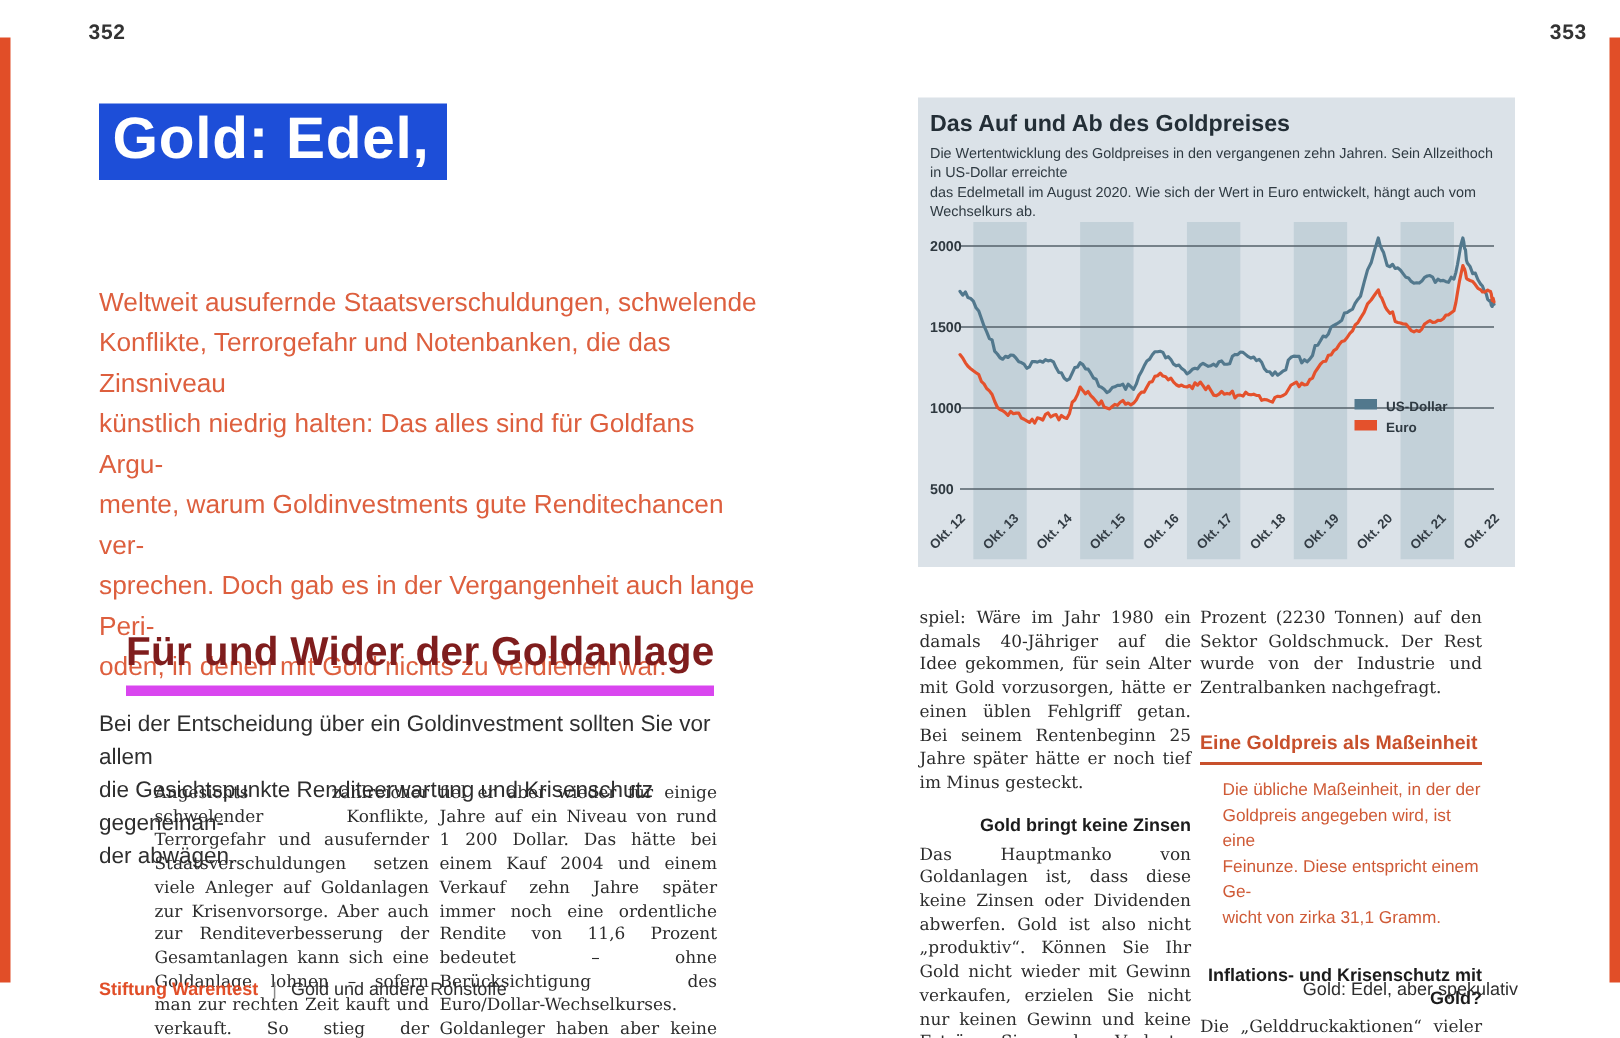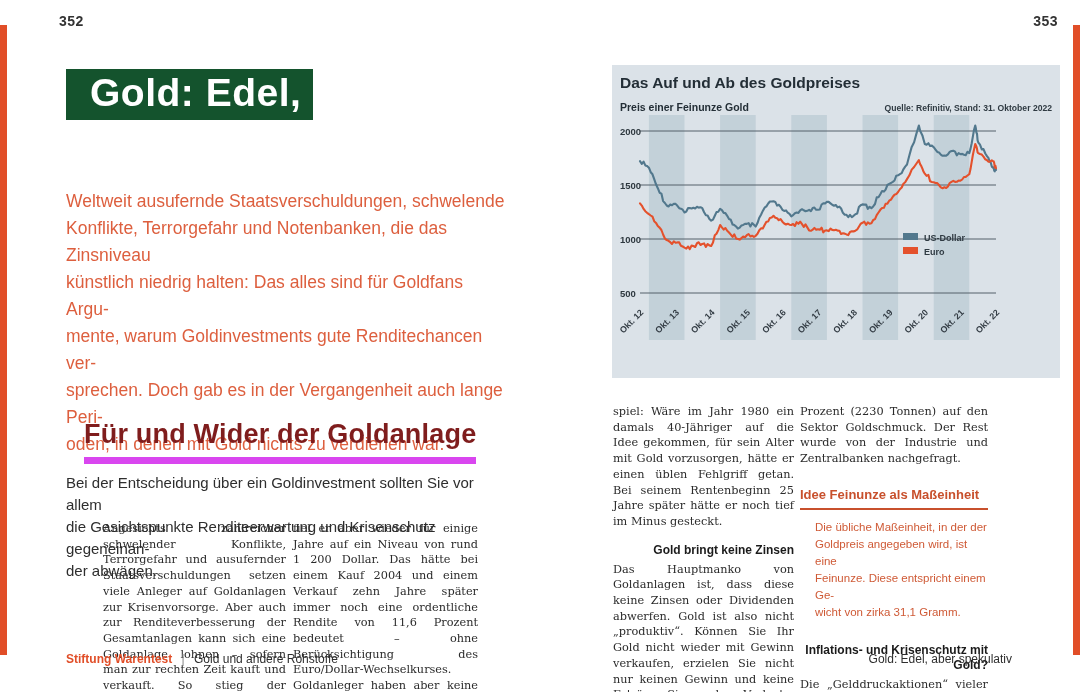--- a/index.html
+++ b/index.html
@@ -11,22 +11,22 @@
   .edge-bar { position:absolute; top:25px; width:7px; height:630px; background:#e14e28; }
   #edge-left { left:0; }
   #edge-right { right:0; }
   .pagenum { position:absolute; top:13px; font-size:14px; font-weight:bold; color:#333; letter-spacing:.5px;text-align:center; }
   #pagenum-left { left:59px; }
   #pagenum-right { right:22px; }
 
   
   .title-wrap { position:absolute; left:66px; top:69px; }
   .title-block {
-    display:table; background:#14532d; color:#fff; font-weight:bold;
-    font-size:39px; line-height:44px; padding:2px 12px 5px 24px; margin-bottom:1px;
+    display:table; background:#1d4ed8; color:#fff; font-weight:bold;
+    font-size:39px; line-height:44px; padding:2px 12px 5px 9px; margin-bottom:1px;
     letter-spacing:.5px;
   }
   .intro {
     position:absolute; left:66px; top:188px; width:440px;
     color:#dd5f3e; font-size:17.5px; line-height:27px; white-space:pre-line;
   }
   .section-heading {
     position:absolute; left:84px; top:419px; display:inline-block;
     font-size:27px; font-weight:bold; color:#7f1d1d; letter-spacing:.2px;
     border-bottom:7px solid #d946ef; padding-bottom:7px;
@@ -57,21 +57,21 @@
     white-space:pre-line;
   }
   .footer { position:absolute; top:652px; font-size:12px; color:#2e2e2e; }
   #footer-left { left:66px; }
   #footer-left .brand { color:#e14e28; font-weight:bold; }
   #footer-left .divider { color:#8a8a8a; margin:0 6px; }
   #footer-right { right:68px; text-align:right; }
 
   
   .chart-panel {
-    position:absolute; left:612px; top:65px; width:448px; height:313px;
+    position:absolute; left:612px; top:65px; width:398px; height:313px;
     background:#dbe2e8; padding:9px 8px 8px 8px;
   }
   .chart-title { font-size:15.5px; font-weight:bold; color:#232e36; margin-bottom:4px; }
   .chart-sub { font-size:9.6px; line-height:13px; color:#2f3a42; white-space:pre-line; }
   .chart-meta { display:flex; justify-content:space-between; align-items:baseline; margin-top:9px; margin-bottom:2px; }
   .chart-label { font-size:10.5px; font-weight:bold; color:#232e36; }
   .chart-source { font-size:8.6px; font-weight:bold; color:#2f3a42; }
   .chart-plot { position:relative; width:382px; height:225px; }
   .legend { position:absolute; left:283px; top:118px; }
   .legend-item { display:flex; align-items:flex-start; margin-bottom:4px; }
@@ -107,24 +107,22 @@
 <div class="bodycol" id="col-l2">fiel er aber wieder für einige Jahre auf ein Niveau von rund 1&nbsp;200 Dollar. Das hätte bei einem Kauf 2004 und einem Verkauf zehn Jahre später immer noch eine ordentliche Rendite von 11,6 Prozent bedeutet – ohne Berücksichtigung des Euro/Dollar-Wechselkurses. Goldanleger haben aber keine Garantie auf eine positive Rendite oder darauf, mindestens ihr Geld wiederzubekommen. Dazu auch ein Bei-</div>
 
 <div class="footer" id="footer-left">
   <span class="brand">Stiftung Warentest</span>
   <span class="divider">|</span>
   <span>Gold und andere Rohstoffe</span>
 </div>
 
 <div class="chart-panel">
   <div class="chart-title">Das Auf und Ab des Goldpreises</div>
-  <div class="chart-meta">
-    <span class="chart-label">Preis einer Feinunze Gold</span>
-    <span class="chart-source">Quelle: Refinitiv, Stand: 31. Oktober 2022</span>
-  </div>
+  <div class="chart-sub">Die Wertentwicklung des Goldpreises in den vergangenen zehn Jahren. Sein Allzeithoch in US-Dollar erreichte
+das Edelmetall im August 2020. Wie sich der Wert in Euro entwickelt, hängt auch vom Wechselkurs ab.</div>
   <div class="chart-plot">
     <svg width="382" height="225" viewBox="0 0 382 225">
         <rect x="28.9" y="0" width="35.6" height="225" fill="#c3d1d9"></rect>
         <rect x="100.10000000000001" y="0" width="35.59999999999998" height="225" fill="#c3d1d9"></rect>
         <rect x="171.29999999999998" y="0" width="35.60000000000002" height="225" fill="#c3d1d9"></rect>
         <rect x="242.5" y="0" width="35.599999999999966" height="225" fill="#c3d1d9"></rect>
         <rect x="313.7" y="0" width="35.60000000000002" height="225" fill="#c3d1d9"></rect>
         <line x1="20" y1="178" x2="376" y2="178" stroke="#55606a" stroke-width="1"></line>
         <text x="0" y="181.5" font-size="9.5" font-weight="bold" fill="#2e383f">500</text>
         <line x1="20" y1="124" x2="376" y2="124" stroke="#55606a" stroke-width="1"></line>
@@ -162,21 +160,21 @@
 
 <div class="bodycol" id="col-r1">
   <div>spiel: Wäre im Jahr 1980 ein damals 40-Jähriger auf die Idee gekommen, für sein Alter mit Gold vorzusorgen, hätte er einen üblen Fehlgriff getan. Bei seinem Rentenbeginn 25 Jahre später hätte er noch tief im Minus gesteckt.</div>
   <div class="colhead">Gold bringt keine Zinsen</div>
   <div>Das Hauptmanko von Goldanlagen ist, dass diese keine Zinsen oder Dividenden abwerfen. Gold ist also nicht „produktiv“. Können Sie Ihr Gold nicht wieder mit Gewinn verkaufen, erzielen Sie nicht nur keinen Gewinn und keine Erträge, Sie machen Verluste. Trotz dieser Unsicherheit ist Gold weiter für viele ein begehrtes Anlageobjekt. Die Gesamtnachfrage nach Gold betrug zum Jahresende 2021 nach Angaben des World Gold Council rund 4&nbsp;021 Tonnen. Davon entfielen rund 25 Prozent (1007 Tonnen) auf den Bereich Investment, und 55,5</div>
 </div>
 
 <div class="bodycol" id="col-r2">
   <div>Prozent (2230 Tonnen) auf den Sektor Goldschmuck. Der Rest wurde von der Industrie und Zentralbanken nachgefragt.</div>
   <div class="sidebar">
-    <div class="sidebar-heading">Idee Feinunze als Maßeinheit</div>
+    <div class="sidebar-heading">Eine Goldpreis als Maßeinheit</div>
     <div class="sidebar-text">Die übliche Maßeinheit, in der der
 Goldpreis angegeben wird, ist eine
 Feinunze. Diese entspricht einem Ge-
 wicht von zirka 31,1 Gramm.</div>
   </div>
   <div class="colhead" style="margin-top:22px">Inflations- und Krisenschutz mit Gold?</div>
   <div>Die „Gelddruckaktionen“ vieler Notenbanken haben die Zinsen in den betroffenen Ländern auf ein extrem niedriges Niveau gedrückt. Der Nachteil von Goldanlagen – dass sie keine regelmäßigen Erträge abwerfen – verliert damit</div>
 </div>
 
 <div class="footer" id="footer-right">Gold: Edel, aber spekulativ</div>

